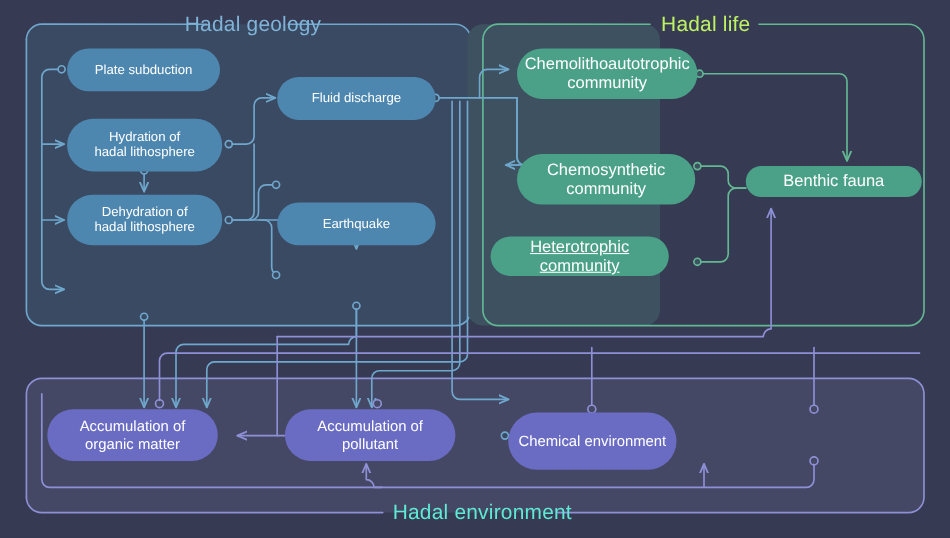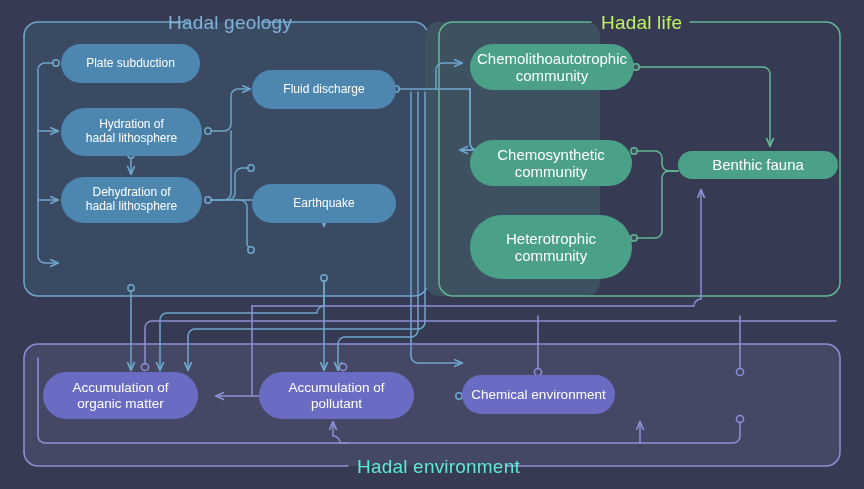--- a/index.html
+++ b/index.html
@@ -200,30 +200,30 @@
   <div class="node geo" style="left:252px;top:148px;width:144px;height:39px;margin-top:36px;">
     <span>Earthquake</span>
   </div>
 
   <div class="node life" style="left:470px;top:44px;width:164px;height:46px;">
     <span>Chemolithoautotrophic<br>community</span>
   </div>
   <div class="node life" style="left:470px;top:128px;width:162px;height:46px;margin-top:12px;">
     <span>Chemosynthetic<br>community</span>
   </div>
-  <div class="node life" style="left:470px;top:215px;width:162px;height:64px;">
+  <div class="node life" style="left:446px;top:215px;width:162px;height:36px;text-decoration:underline;">
     <span>Heterotrophic<br>community</span>
   </div>
   <div class="node life" style="left:678px;top:151px;width:160px;height:28px;">
     <span>Benthic  fauna</span>
   </div>
 
   <div class="node env" style="left:43px;top:372px;width:155px;height:47px;">
     <span>Accumulation of<br>organic matter</span>
   </div>
   <div class="node env" style="left:259px;top:372px;width:155px;height:47px;">
     <span>Accumulation of<br>pollutant</span>
   </div>
-  <div class="node env" style="left:462px;top:375px;width:153px;height:39px;">
+  <div class="node env" style="left:462px;top:375px;width:153px;height:52px;">
     <span>Chemical environment</span>
   </div>
 
 </div>
 
 </body></html>

